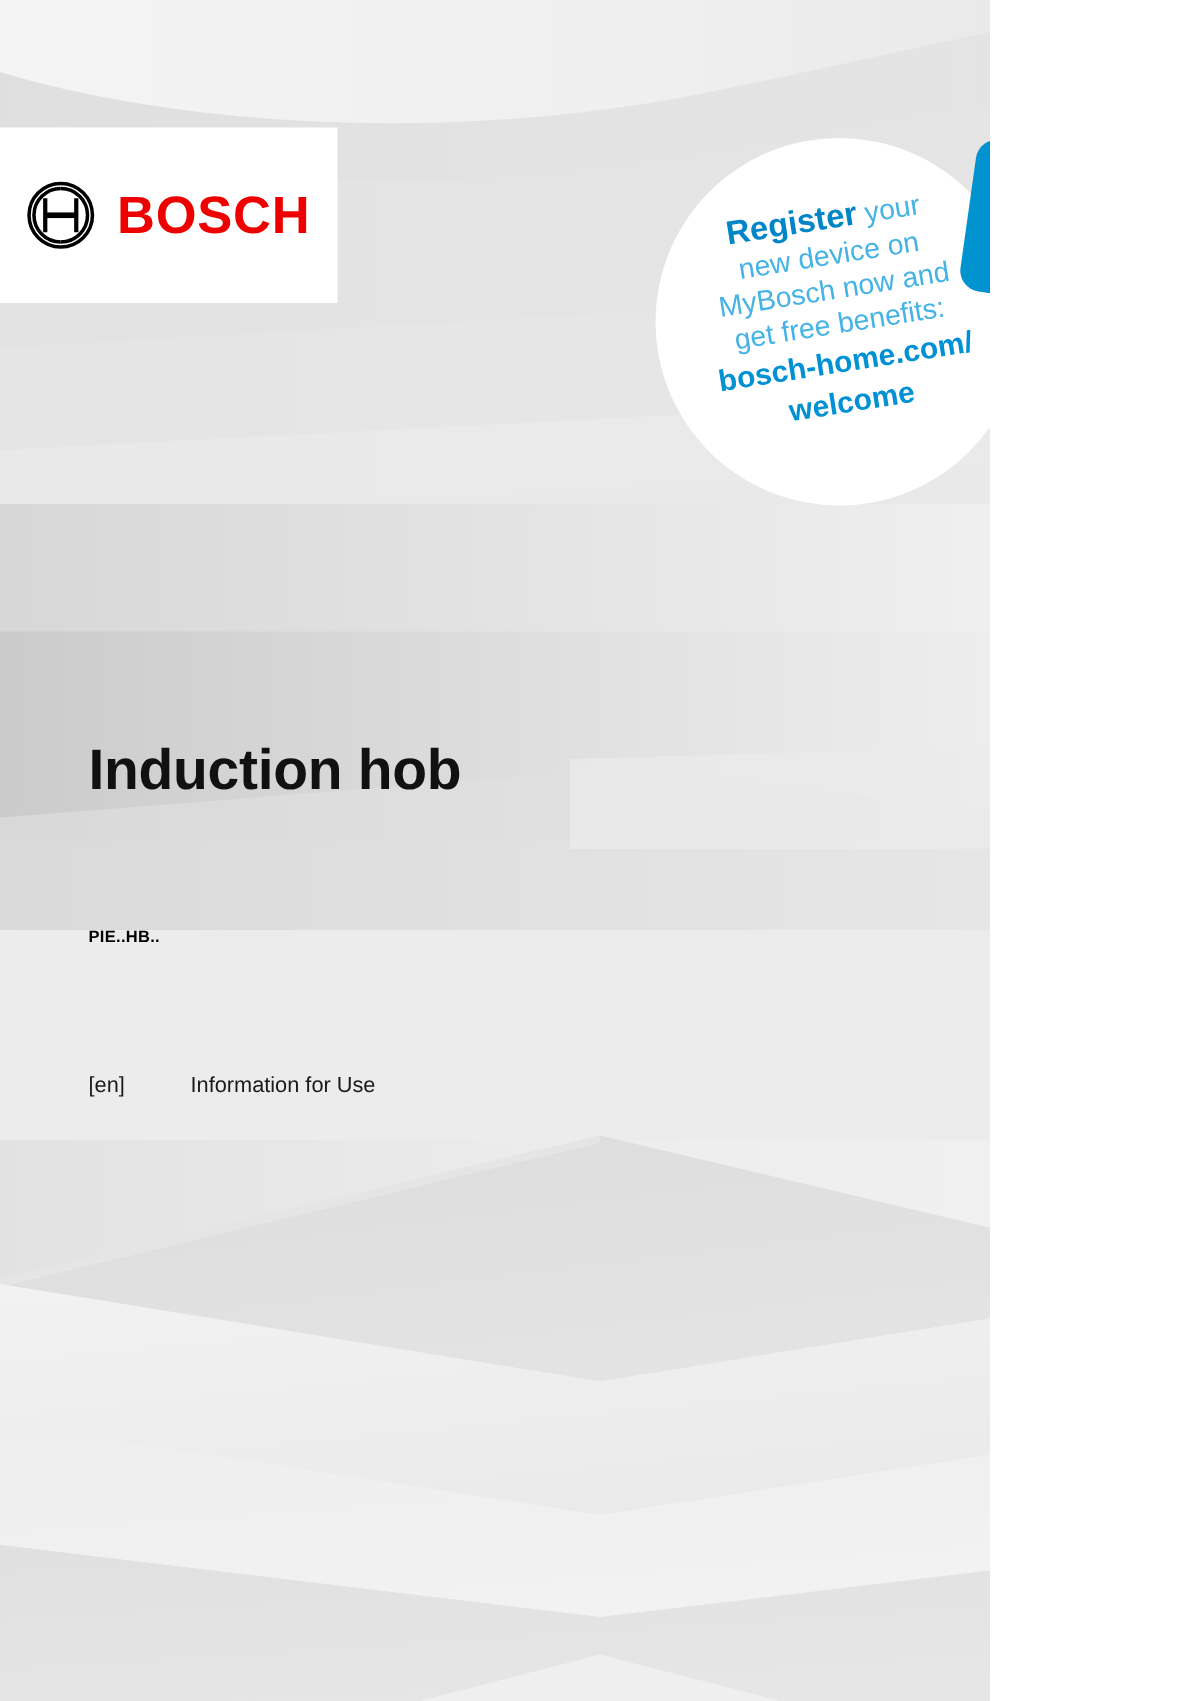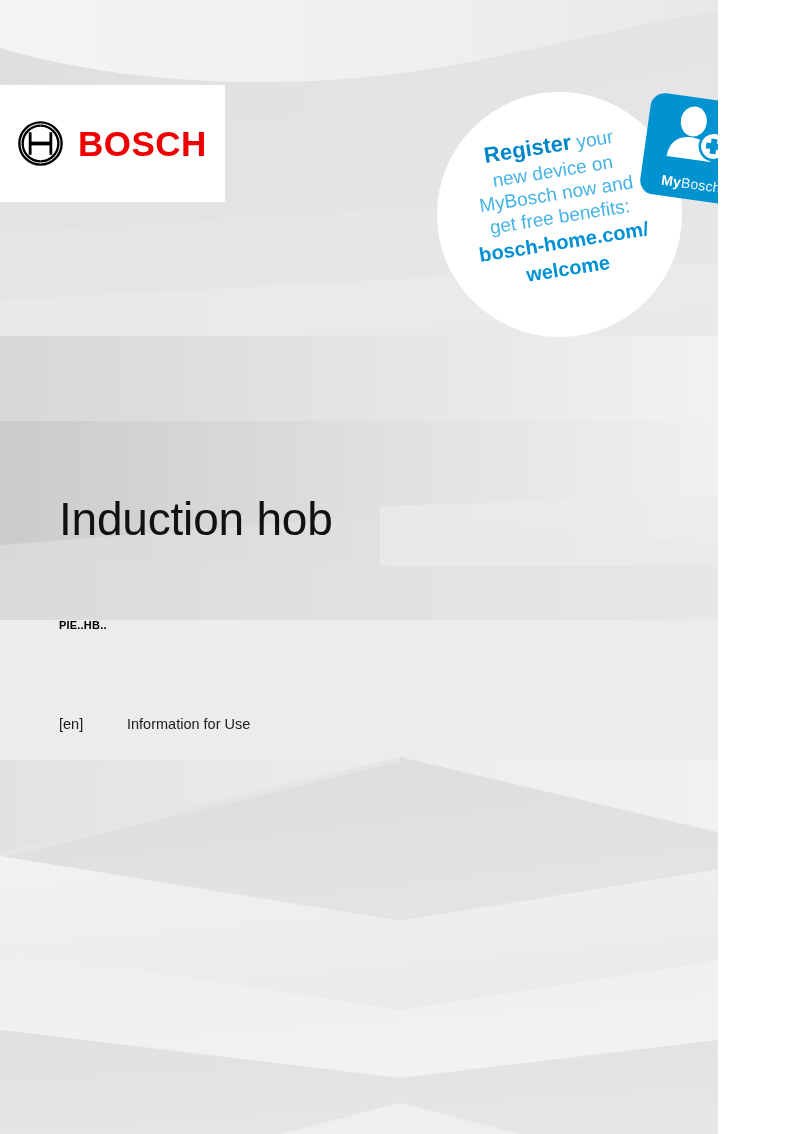--- a/index.html
+++ b/index.html
@@ -6,21 +6,21 @@
     margin: 0;
     padding: 0;
     background: #ffffff;
   }
   body {
     font-family: "Liberation Sans", sans-serif;
   }
 
   .page {
     position: relative;
-    width: 718px;
+    width: 660px;
     height: 1134px;
     overflow: hidden;
     background: #ebebeb;
   }
 
   
   .bg-layer {
     position: absolute;
     inset: 0;
     width: 802px;
@@ -147,22 +147,22 @@
   .mb-label span { font-weight: normal; opacity: 0.92; }
 
   
   .title-block {
     position: absolute;
     left: 59px;
     top: 494px;
     z-index: 8;
   }
   .doc-title {
-    font-size: 46px;
-    font-weight: normal;
+    font-size: 38px;
+    font-weight: bold;
     color: #111111;
     line-height: 1.1;
     letter-spacing: -0.2px;
     margin: 0;
   }
   .model-line {
     position: absolute;
     left: 59px;
     top: 619px;
     font-size: 11px;

